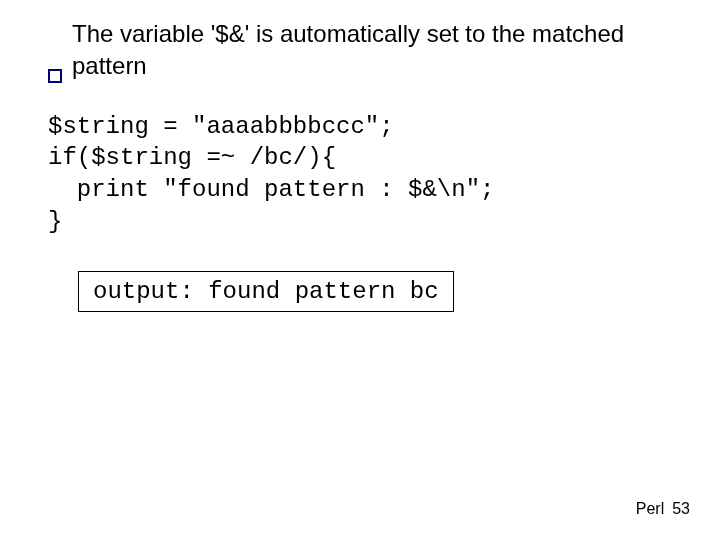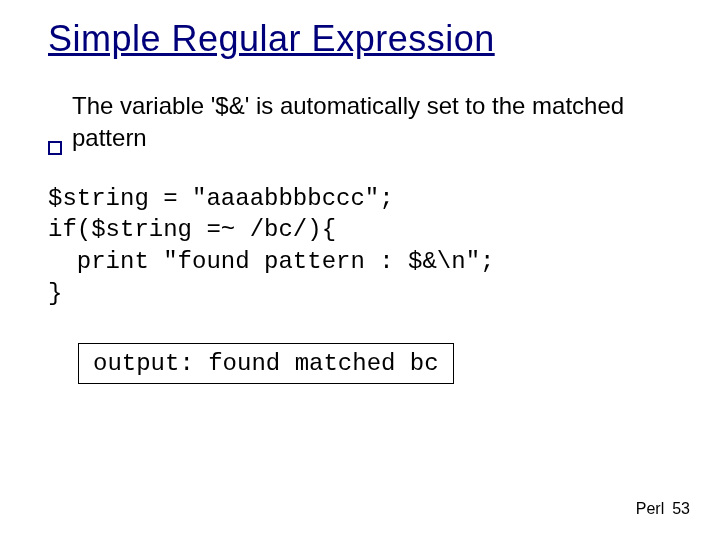--- a/index.html
+++ b/index.html
@@ -76,32 +76,31 @@
     font-family: "Trebuchet MS", sans-serif;
     font-size: 16px;
     color: #000;
   }
 </style>
 </head>
 <body>
 
 <div class="slide">
 
-  <h1 class="title">Simple Regular Expression</h1>
 
   <div class="bullet-row">
     <span class="bullet-icon"></span>
     <span class="bullet-text">The variable '$&amp;' is automatically set to the matched pattern</span>
   </div>
 
   <div class="code-block">$string = "aaaabbbbccc";
 if($string =~ /bc/){
   print "found pattern : $&amp;\n";
 }</div>
 
-  <div class="output-box">output: found matched bc</div>
+  <div class="output-box">output: found pattern bc</div>
 
   <div class="footer">
     <span>Perl</span>
     <span>53</span>
   </div>
 
 </div>
 
 </body></html>

